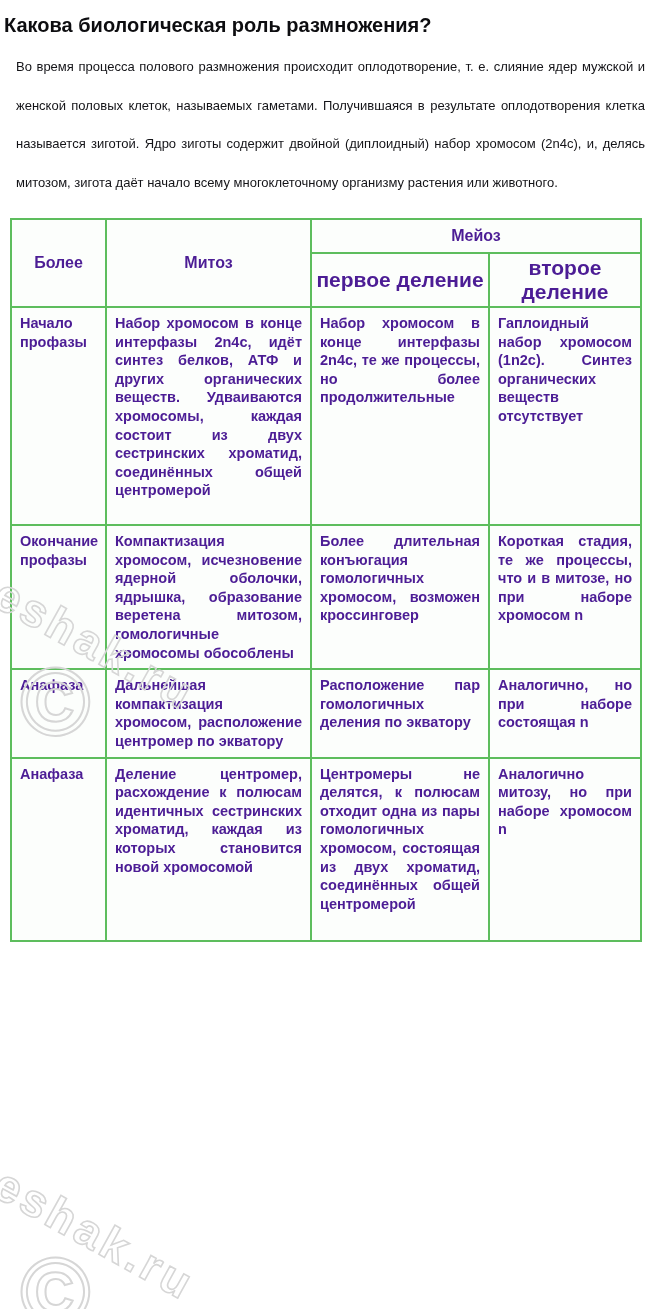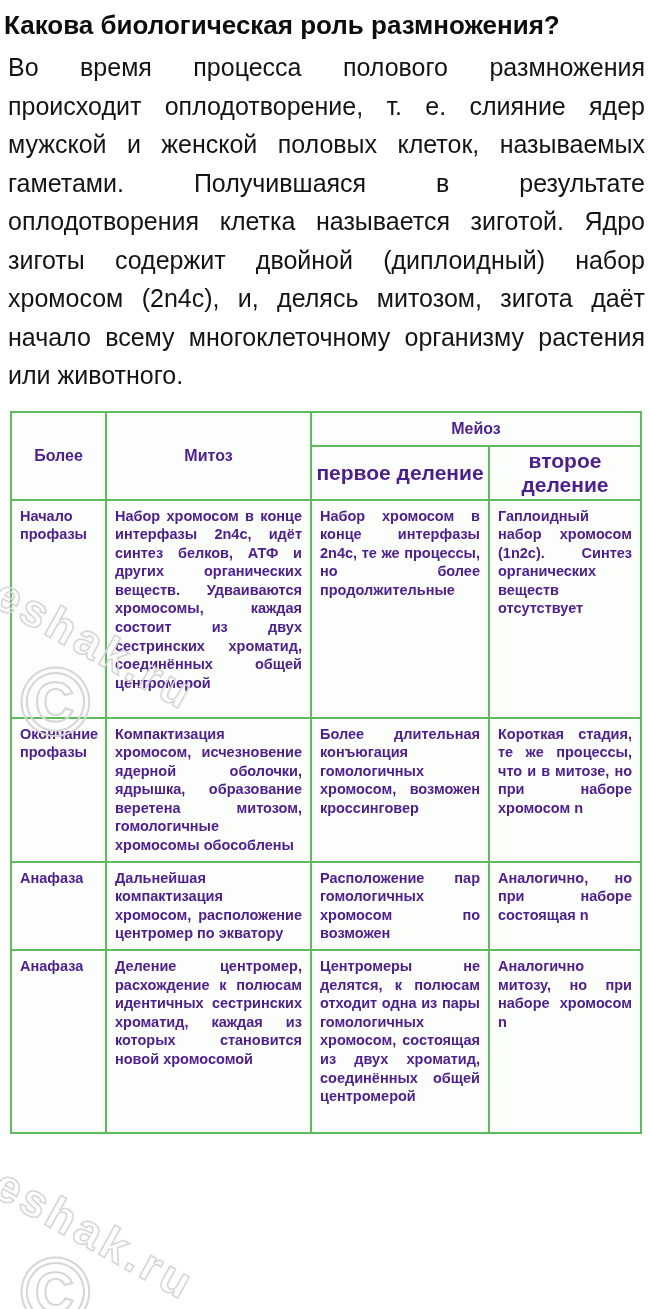--- a/index.html
+++ b/index.html
@@ -11,27 +11,27 @@
     font-family: "Liberation Sans", sans-serif;
     color: #101014;
   }
   .content { padding: 6px 4px 0 4px; position: relative; }
 
   .page-title {
     font-size: 21px; font-weight: bold; text-align: center;
     line-height: 39px; margin: 2px 10px 12px 10px; color: #0d0d10;
   }
   .question {
-    font-size: 26px; font-weight: bold; line-height: 38px;
+    font-size: 20px; font-weight: bold; line-height: 38px;
     margin: 0 0 2px 0; color: #0d0d10;
   }
   .question.justified { text-align: justify; }
   .body-para {
-    font-size: 25px; line-height: 38.5px; text-align: justify;
-    margin: 4px 0 10px 4px; color: #141418;
+    font-size: 13px; line-height: 38.5px; text-align: justify;
+    margin: 4px 0 10px 12px; color: #141418;
   }
 
   table.cmp {
     border-collapse: collapse;
     width: 630px; margin: 16px 0 0 6px;
     table-layout: fixed;
     background: #fcfefc;
   }
   table.cmp th, table.cmp td {
     border: 2px solid #5dbd5d;
@@ -117,21 +117,21 @@
       </tr>
       <tr class="r2">
         <td class="phase-col">Окончание профазы</td>
         <td class="body-col">Компактизация хромосом, исчезновение ядерной оболочки, ядрышка, образование веретена митозом, гомологичные хромосомы обособлены</td>
         <td class="body-col">Более длительная конъюгация гомологичных хромосом, возможен кроссинговер</td>
         <td class="body-col">Короткая стадия, те же процессы, что и в митозе, но при наборе хромосом n</td>
       </tr>
       <tr class="r3">
         <td class="phase-col">Анафаза</td>
         <td class="body-col">Дальнейшая компактизация хромосом, расположение центромер по экватору</td>
-        <td class="body-col">Расположение пар гомологичных хромосом по возможен</td>
+        <td class="body-col">Расположение пар гомологичных деления по экватору</td>
         <td class="body-col">Аналогично, но при наборе состоящая n</td>
       </tr>
       <tr class="r4">
         <td class="phase-col">Анафаза</td>
         <td class="body-col">Деление центромер, расхождение к полюсам идентичных сестринских хроматид, каждая из которых становится новой хромосомой</td>
         <td class="body-col">Центромеры не делятся, к полюсам отходит одна из пары гомологичных хромосом, состоящая из двух хроматид, соединённых общей центромерой</td>
         <td class="body-col">Аналогично митозу, но при наборе хромосом n</td>
       </tr>
 
     </tbody>

